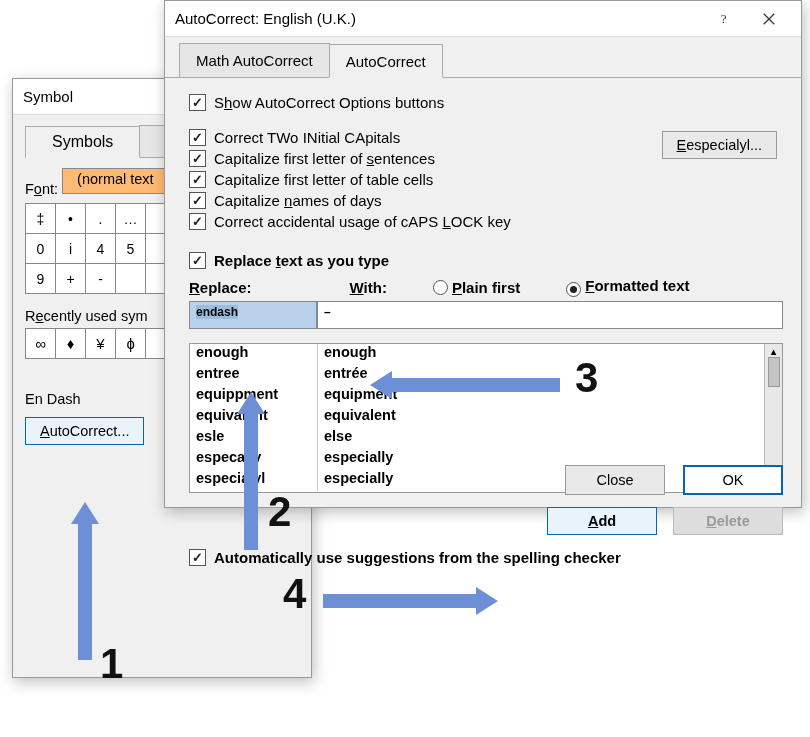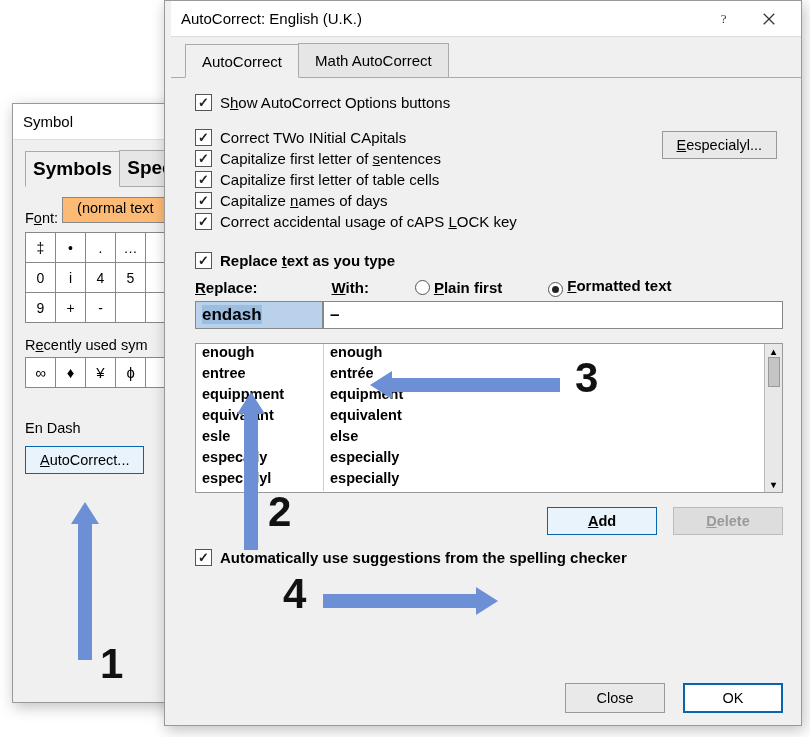--- a/index.html
+++ b/index.html
@@ -35,37 +35,36 @@
     height: 100%;
     display: flex;
     align-items: center;
     justify-content: center;
     color: #333;
     font-family: Arial, sans-serif;
   }
   .ctl.help svg, .ctl.close svg { width: 14px; height: 14px; }
   
   #symbol-win {
-    left: 12px; top: 103px;
+    left: 12px; top: 78px;
     width: 300px; height: 600px;
   }
   #symbol-win .body { padding: 10px 12px; }
   .tabs-row {
     display: flex;
     border-bottom: 1px solid #aaa;
     margin-bottom: 10px;
   }
   .tab {
-    padding: 6px 7px;
+    padding: 6px 26px;
     border: 1px solid #aaa;
     border-bottom: none;
     background: #e6e6e6;
     margin-right: -1px;
-    font-size: 19px;
-    font-weight: bold;
+    font-size: 16px;
   }
   .tab.active {
     background: #f0f0f0;
     border-bottom: 1px solid #f0f0f0;
     position: relative;
     top: 1px;
   }
   .row-label { margin: 6px 0 3px 0; font-size: 14.5px; }
   .underline { text-decoration: underline; }
   .font-select {
@@ -118,21 +117,21 @@
     border: 1px solid #999;
     background: #e9e9e9;
     font-size: 14.5px;
   }
   .btn.primary { border: 1.5px solid #0a64ad; background: #e8f3fb; }
   .btn.primary2 { border: 2px solid #0a64ad; background: #fff; }
   .btn.disabled { color: #9a9a9a; background: #ddd; border-color: #bbb; }
   
   #ac-win {
     left: 164px; top: 0;
-    width: 638px; height: 726px; padding-left: 6px;
+    width: 638px; height: 508px;
   }
   .ac-tabs {
     display: flex;
     margin-top: 6px;
     padding-left: 14px;
     border-bottom: 1px solid #aaa;
     position: relative;
   }
   .ac-tab {
     padding: 8px 16px 7px;
@@ -199,21 +198,21 @@
   .ac-inputs {
     display: flex;
     gap: 0;
     margin-top: 4px;
   }
   .ac-inputs .inp {
     border: 1px solid #888;
     background: #fff;
     height: 28px;
     padding: 3px 6px;
-    font-size: 17px;
+    font-size: 12px;
   }
   .inp.replace {
     width: 128px;
     background: #b9d1ea;
   }
   .inp.replace span { background: #9bbde0; }
   .inp.with { flex: 1; }
   .ac-table {
     margin-top: 14px;
     border: 1px solid #999;
@@ -351,22 +350,22 @@
     </span>
     <span class="ctl close">
       <svg viewBox="0 0 16 16">
           <line x1="2" y1="2" x2="14" y2="14" stroke="#333" stroke-width="1.5"></line>
           <line x1="14" y1="2" x2="2" y2="14" stroke="#333" stroke-width="1.5"></line>
         </svg>
     </span>
   </div>
 
   <div class="ac-tabs">
+    <div class="ac-tab">Math AutoCorrect</div>
     <div class="ac-tab active">AutoCorrect</div>
-    <div class="ac-tab">Math AutoCorrect</div>
   </div>
 
   <div class="ac-content">
     <div class="chk-row">
       <span class="chk checked"></span>
       <span><span>S</span><span class="underline">h</span><span>ow AutoCorrect Options buttons</span></span>
     </div>
     <div style="height:10px"></div>
     <div class="chk-row">
       <span class="chk checked"></span>
@@ -390,21 +389,21 @@
     </div>
 
     <div class="replace-zone">
       <div class="chk-row" style="margin-top:18px">
         <span class="chk checked"></span>
         <span><span>Replace </span><span class="underline">t</span><span>ext as you type</span></span>
       </div>
 
       <div class="replace-header">
         <span><span class="underline">R</span><span>eplace:</span></span>
-        <span style="margin-left:28px"><span class="underline">W</span><span>ith:</span></span>
+        <span style="margin-left:52px"><span class="underline">W</span><span>ith:</span></span>
         <span><span class="radio"></span><span class="underline">P</span><span>lain first</span></span>
         <span><span class="radio sel"></span><span class="underline">F</span><span>ormatted text</span></span>
       </div>
 
       <div class="ac-inputs">
         <div class="inp replace"><span>endash</span></div>
         <div class="inp with">–</div>
       </div>
 
       <div class="ac-table">

